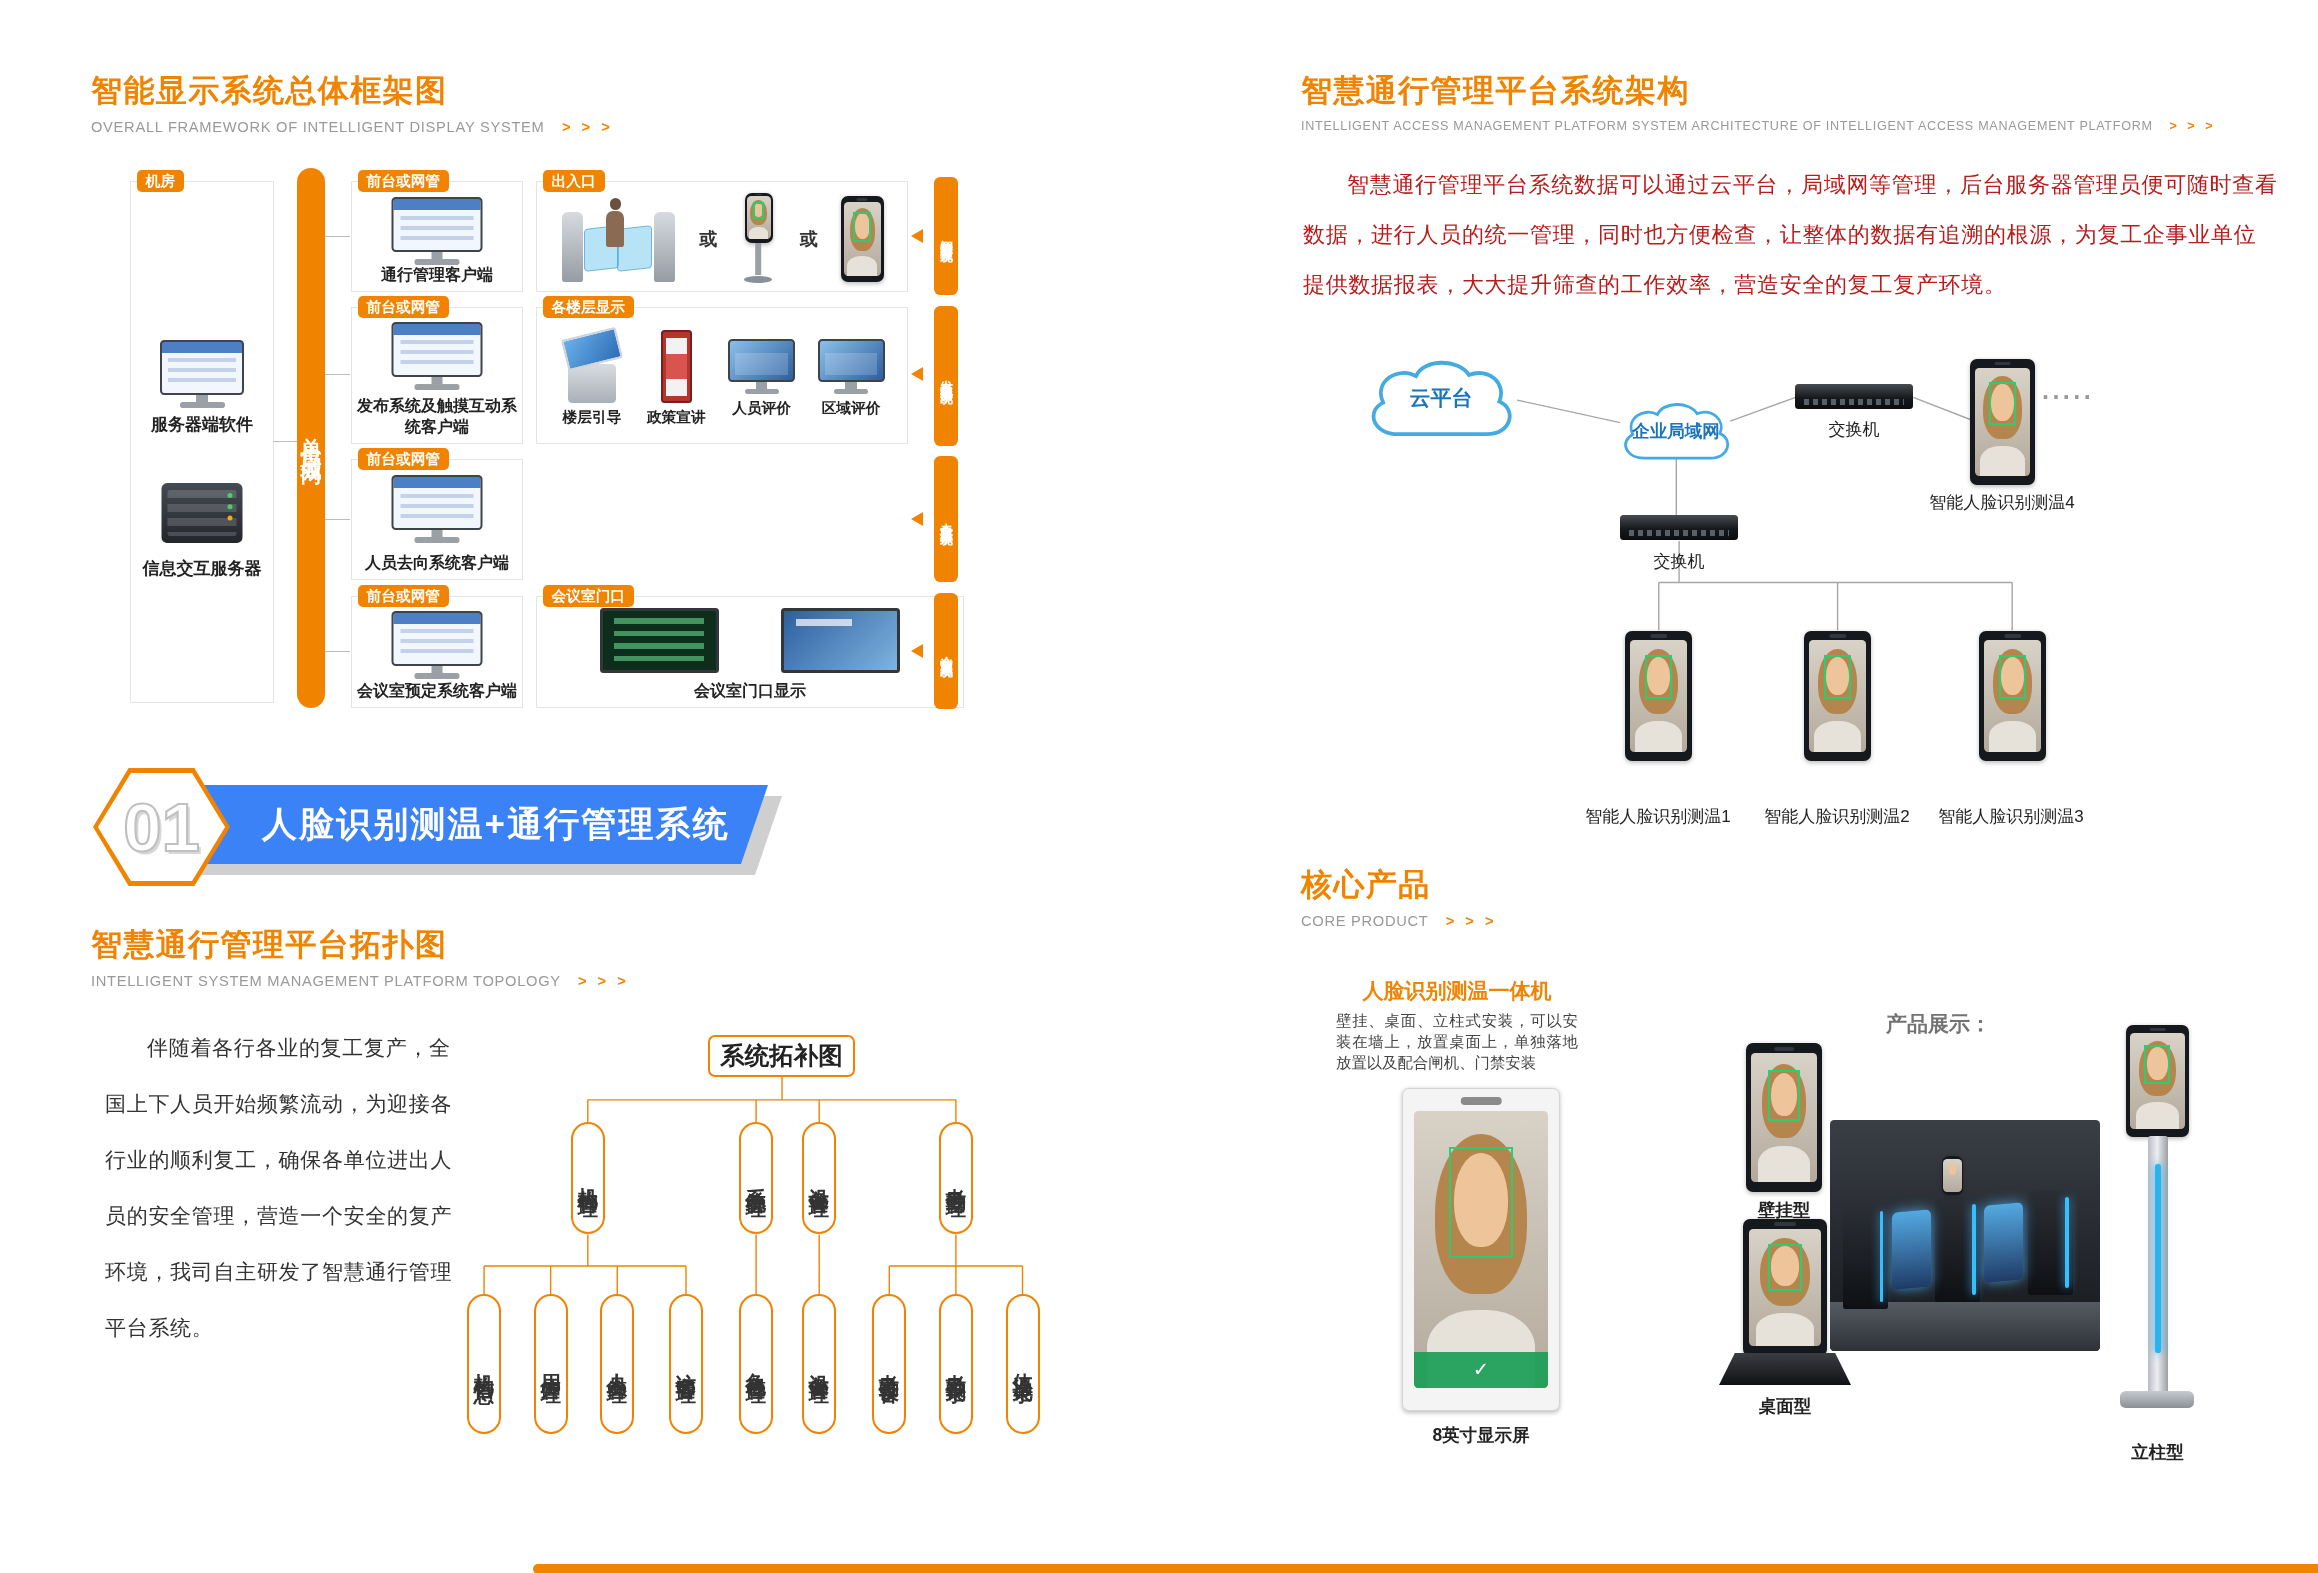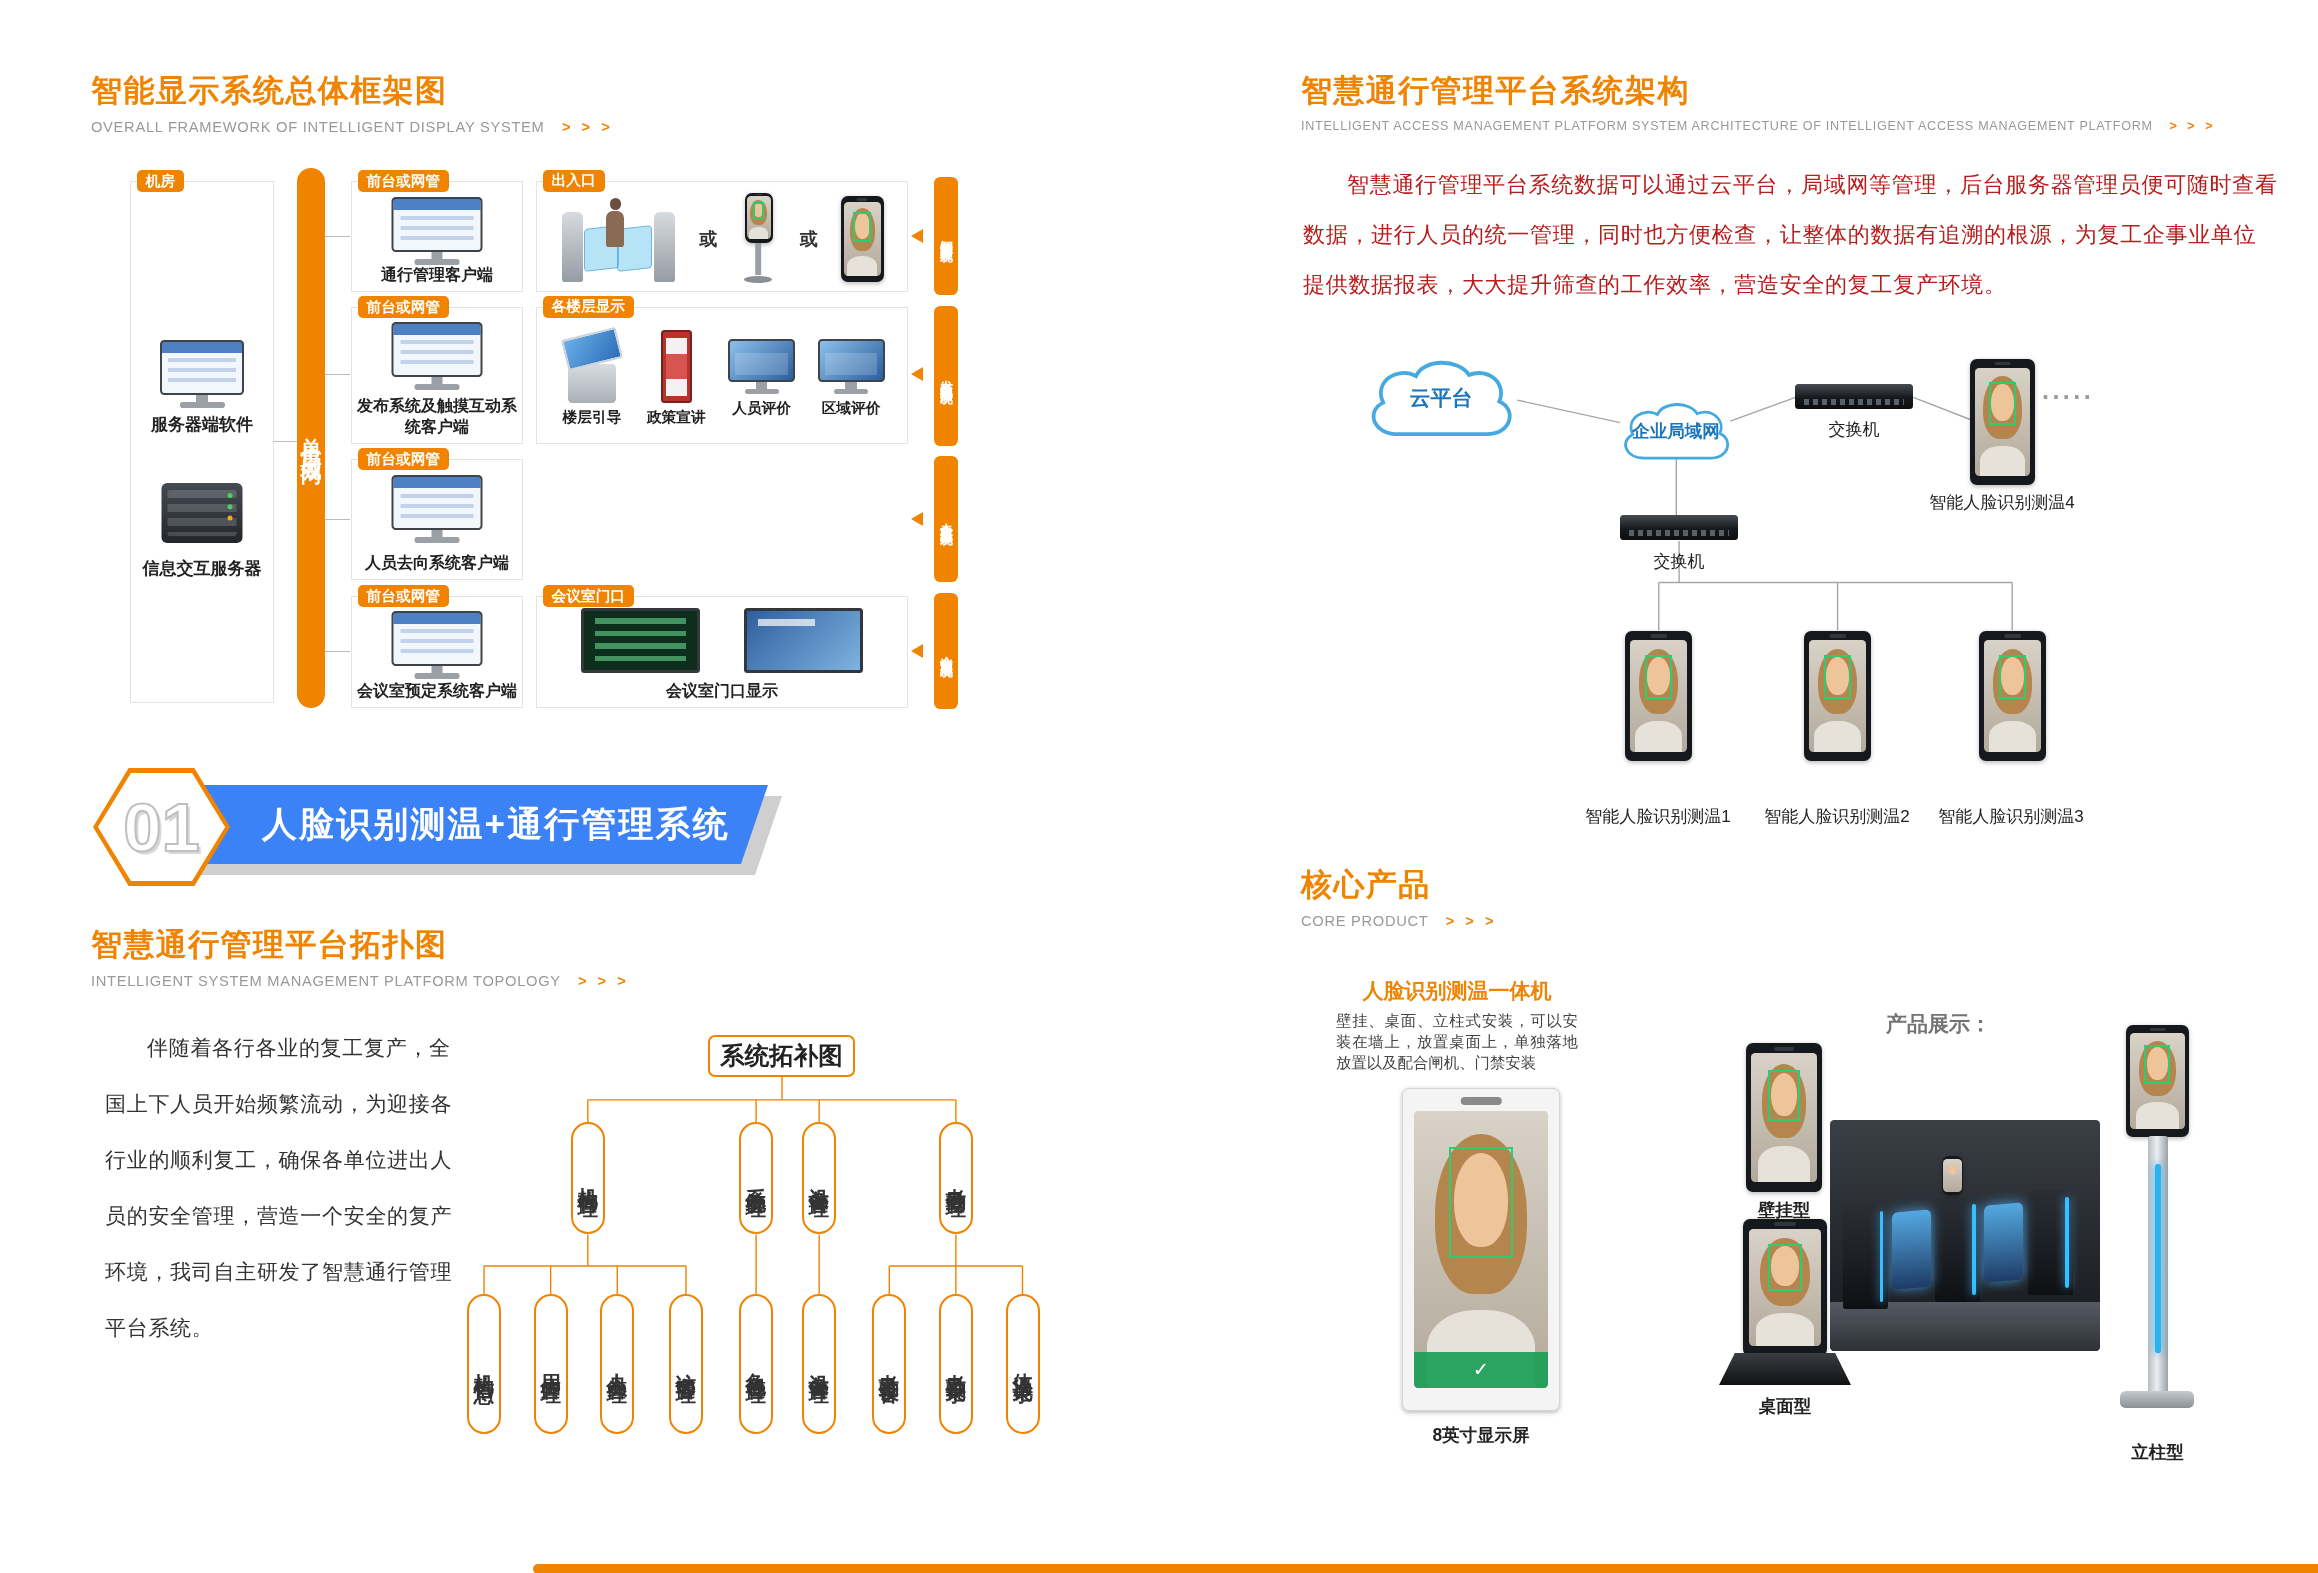--- a/index.html
+++ b/index.html
@@ -19,21 +19,21 @@
          font-weight:bold; padding:3.5px 9px; border-radius:4.9px; line-height:1; z-index:3; white-space:nowrap; }
   .blabel { position:absolute; left:0; right:0; text-align:center; font-weight:bold; font-size:17px; color:#222; }
   .hline { position:absolute; height:1.4px; background:#bcbcbc; }
   .vtext { writing-mode:vertical-rl; text-orientation:upright; }
   .lanbar { position:absolute; background:#F08300; border-radius:14px; color:#fff; font-size:21px;
             font-weight:bold; letter-spacing:7px; display:flex; align-items:center; justify-content:center; }
   .sysbar { position:absolute; width:24px; background:#F08300; border-radius:6.3px; color:#fff; font-size:12.6px;
             font-weight:bold; letter-spacing:1.4px; display:flex; align-items:center; justify-content:center; }
   .larrow { position:absolute; width:0; height:0; border-top:7.7px solid transparent;
             border-bottom:7.7px solid transparent; border-right:12px solid #F08300; }
-  .flexrow { display:flex; align-items:center; justify-content:space-evenly;font-family:Liberation Mono, monospace; }
+  .flexrow { display:flex; align-items:center; justify-content:space-evenly; }
   .client-label { position:absolute; bottom:5.6px; left:2.8px; right:2.8px; text-align:center; font-weight:bold;
                   font-size:16px; line-height:21px; color:#222; }
   .itemcol { display:flex; flex-direction:column; align-items:center; gap:4.9px; }
   .item-label { font-size:14.7px; font-weight:bold; color:#222; white-space:nowrap; }
   .orword { font-size:18px; font-weight:bold; color:#333; }
 
   
   .monitor { display:flex; flex-direction:column; align-items:center; width:91px; }
   .monitor .scr { width:100%; height:55px; border:2.8px solid #3f444b; border-radius:4.2px; position:relative;
                   background:linear-gradient(180deg,#4d7fc4 0 11.2px,#f2f6fd 11.2px); }
@@ -316,21 +316,21 @@
   <div class="gbox" style="left:351px;top:596px;width:172px;height:112px">
     <div class="tag">前台或网管</div>
     <div class="monitor" style="position:absolute;top:14px;left:50%;transform:translateX(-50%)">
       <div class="scr"></div>
       <div class="neck"></div>
       <div class="base"></div>
     </div>
     <div class="client-label">会议室预定系统客户端</div>
   </div>
 
-  <div class="gbox" style="left:536px;top:596px;width:372px;height:112px">
+  <div class="gbox" style="left:536px;top:596px;width:428px;height:112px">
     <div class="tag">会议室门口</div>
     <div class="flexrow" style="position:absolute;top:11.2px;left:0;right:0">
       <div class="mpanel mpanel--green"></div>
       <div class="mpanel mpanel--blue"></div>
     </div>
     <div class="client-label">会议室门口显示</div>
   </div>
   <div class="larrow" style="left:911px;top:644px"></div>
   <div class="sysbar vtext" style="left:934px;top:593px;height:116px">会议室预定系统</div>
 

